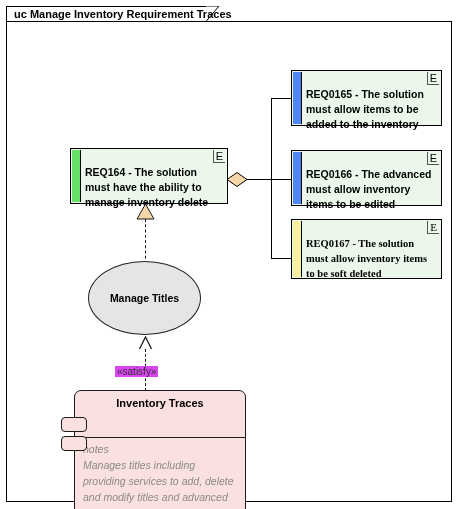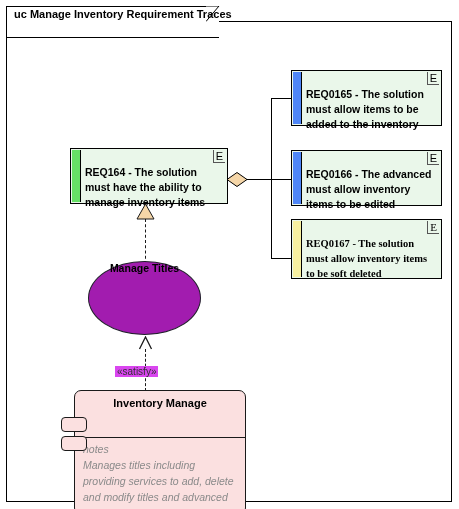--- a/index.html
+++ b/index.html
@@ -28,21 +28,21 @@
     height: 481px;
     border: 1px solid #000000;
     box-sizing: border-box;
     background: #ffffff;
   }
   #frame-tab {
     position: absolute;
     left: 6px;
     top: 6px;
     width: 213px;
-    height: 32px;
+    height: 16px;
     box-sizing: border-box;
     background: #ffffff;
   }
   #frame-tab .tab-body {
     position: absolute;
     left: 0;
     top: 0;
     right: 0;
     bottom: 0;
     border: 1px solid #000000;
@@ -119,23 +119,24 @@
 
   
   #usecase {
     position: absolute;
     left: 88px;
     top: 261px;
     width: 113px;
     height: 74px;
     border: 1.5px solid #20202a;
     border-radius: 50%;
-    background: #a21caf;
+    background: #e5e5e5;
     box-sizing: border-box;
     display: flex;
+    align-items: center;
     justify-content: center;
   }
   #usecase .uc-label {
     font-size: 10.5px;
     font-weight: bold;
     color: #000000;
     text-align: center;
   }
 
   
@@ -259,21 +260,21 @@
   <div class="line h" style="left:271px; top:258px; width:21px;"></div>
 
   <div class="diamond" style="left:226px; top:171px;">
     <svg width="22" height="17" viewBox="0 0 22 17">
       <polygon points="1,8.5 11,1.5 21,8.5 11,15.5" fill="#f5d6a8" stroke="#000000" stroke-width="1"></polygon>
     </svg>
   </div>
 
   <div class="req" id="req-164" style="left:70px; top:148px; width:158px; height:56px;">
     <div class="sidebar green"></div>
-    <div class="req-text">REQ164 - The solution must have the ability to manage inventory items</div>
+    <div class="req-text">REQ164 - The solution must have the ability to manage inventory delete</div>
     <div class="emarker">E</div>
   </div>
 
   <div class="req" id="req-0165" style="left:291px; top:70px; width:151px; height:56px;">
     <div class="sidebar blue"></div>
     <div class="req-text">REQ0165 - The solution must allow items to be added to the inventory</div>
     <div class="emarker">E</div>
   </div>
 
   <div class="req" id="req-0166" style="left:291px; top:150px; width:151px; height:56px;">
@@ -301,21 +302,21 @@
 
   <div class="arrowhead" style="left:138px; top:336px;">
     <svg width="15" height="14" viewBox="0 0 15 14">
       <path d="M1.5,13 L7.5,1 L13.5,13" fill="none" stroke="#1a1a1a" stroke-width="1.3"></path>
     </svg>
   </div>
   <div class="dashed-v" style="left:145px; top:349px; height:42px;"></div>
   <div class="stereotype-label" style="left:115px; top:366px;">«satisfy»</div>
 
   <div id="component">
-    <div class="comp-name">Inventory Manage</div>
+    <div class="comp-name">Inventory Traces</div>
     <div class="comp-divider"></div>
     <div class="comp-notes">
       <span class="notes-title">notes</span>
       <span>Manages titles including providing services to add, delete and modify titles and advanced sort and filter services.</span>
     </div>
   </div>
   <div class="port" id="port-1"></div>
   <div class="port" id="port-2"></div>
 
 </div>

